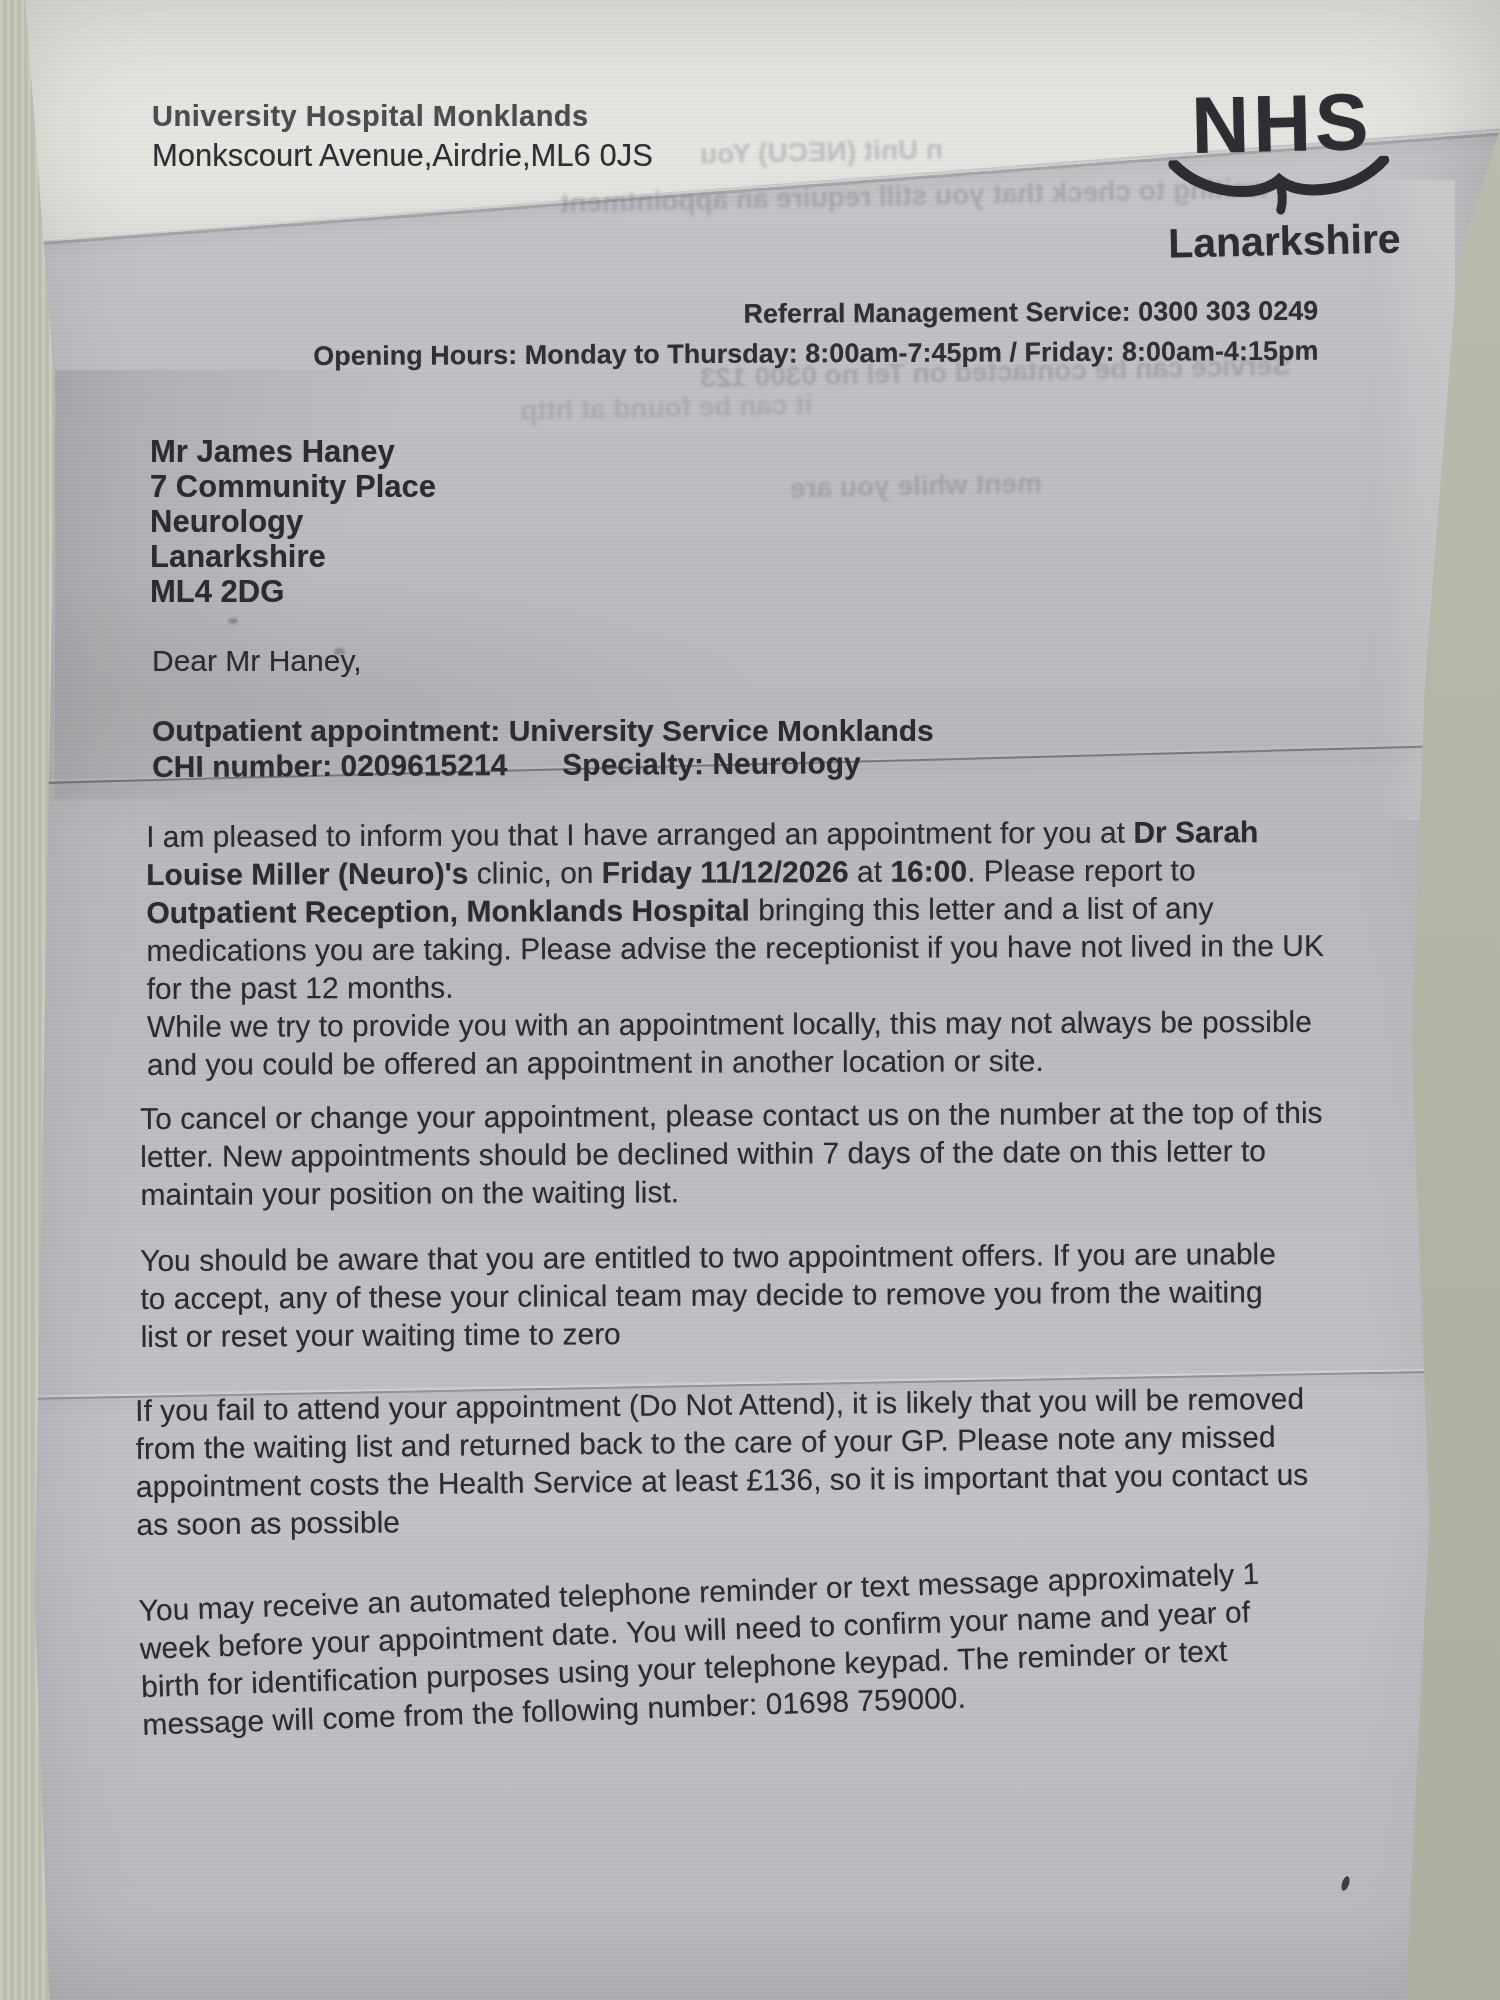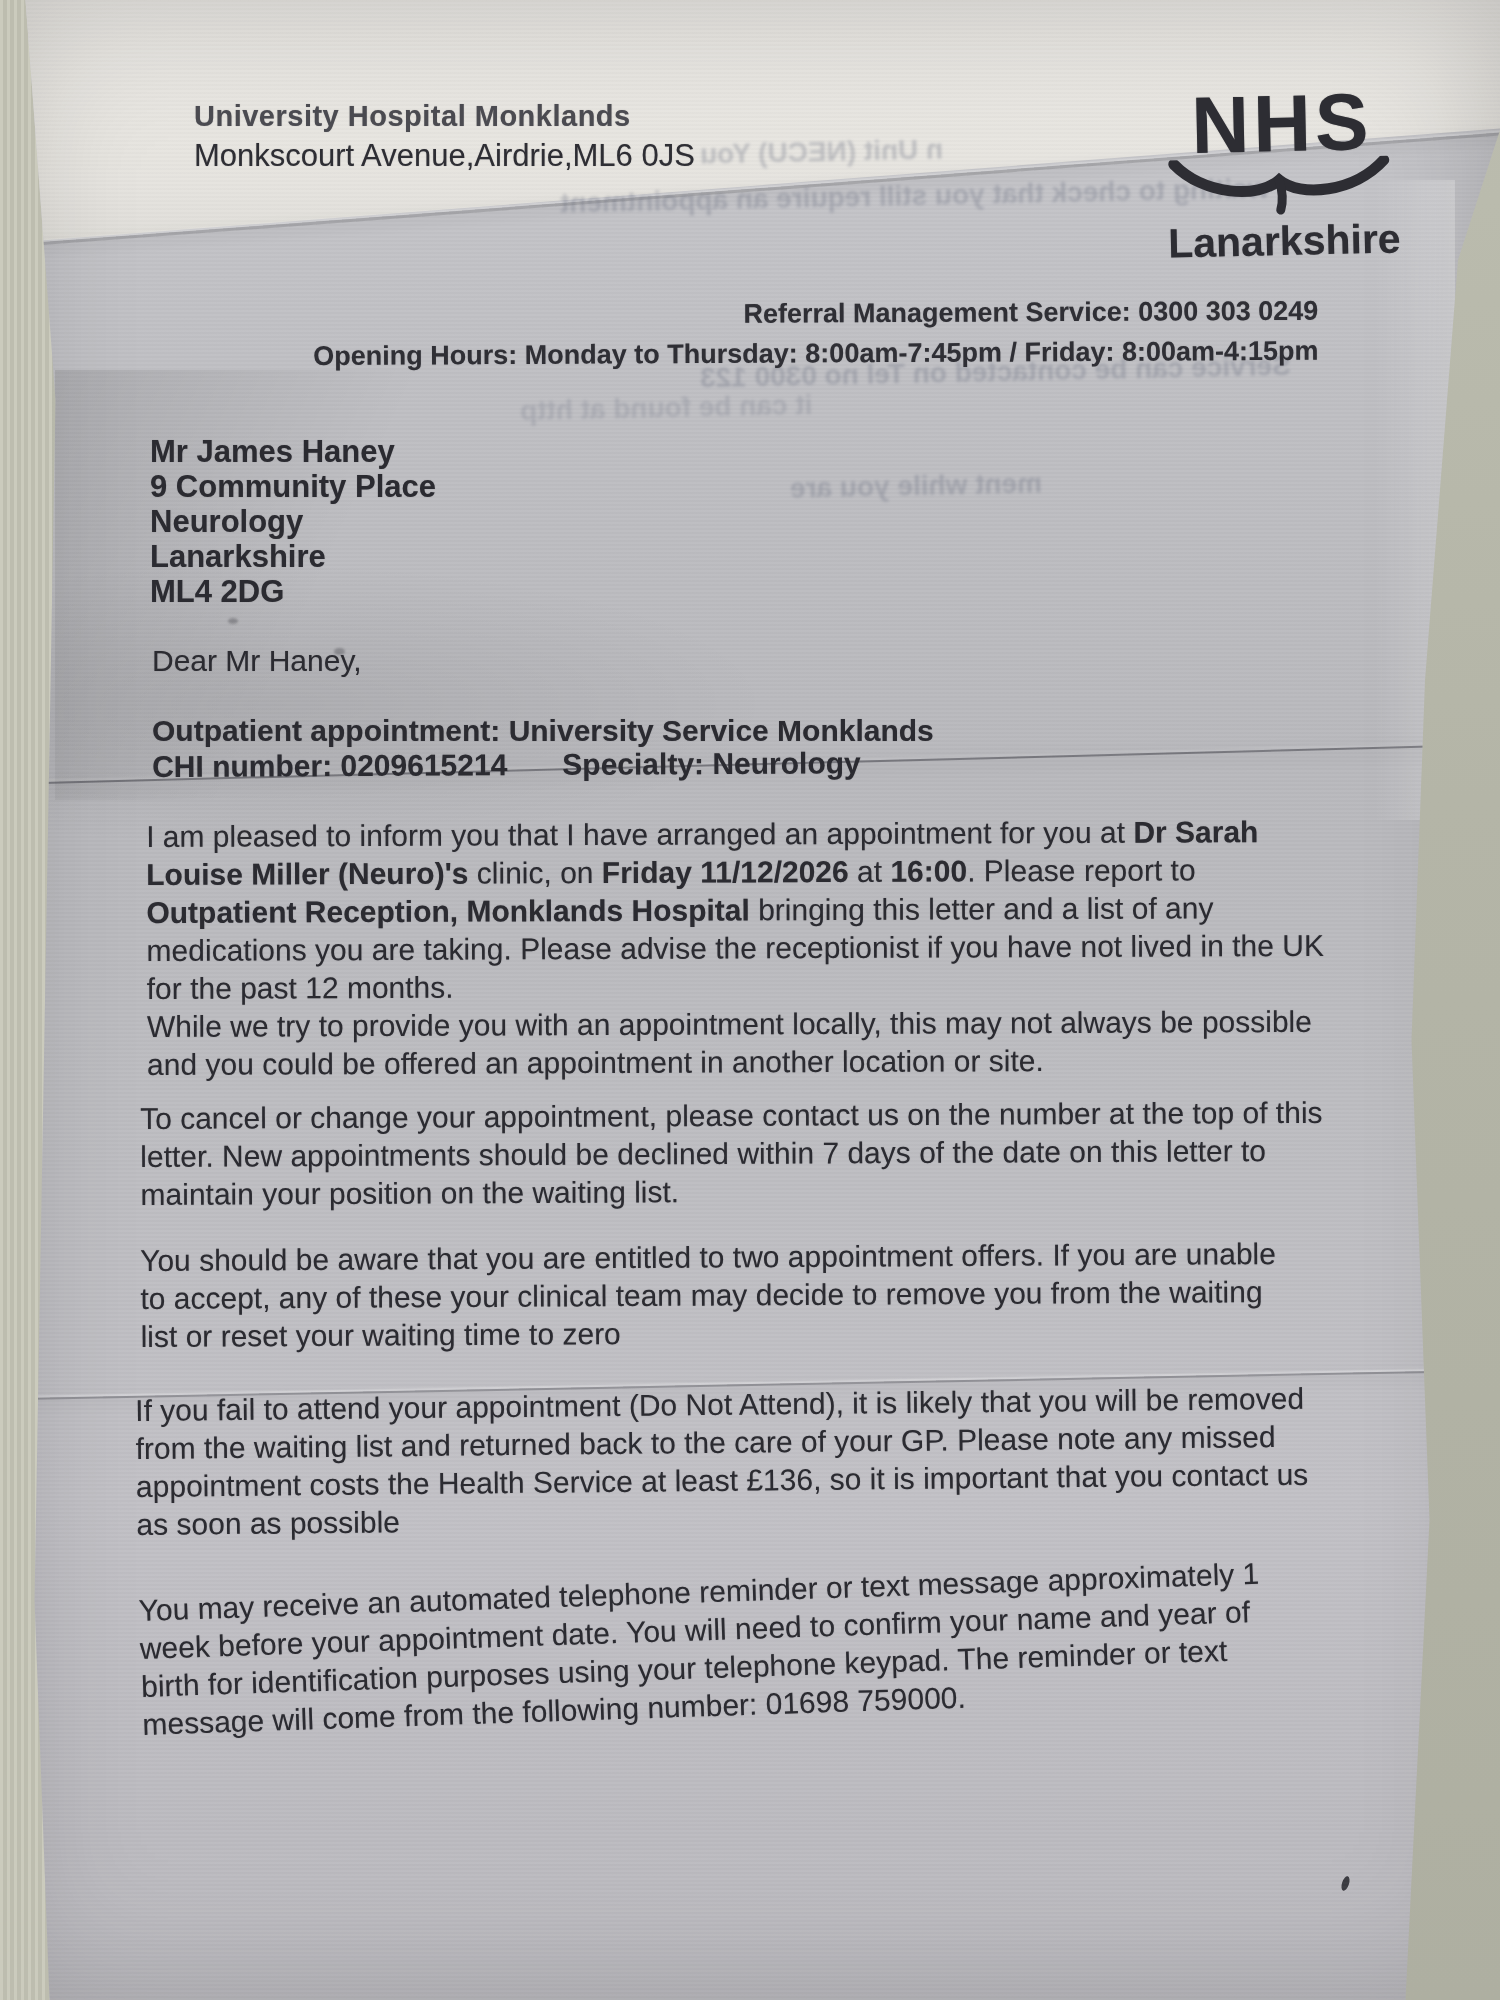--- a/index.html
+++ b/index.html
@@ -42,21 +42,21 @@
   .dent{position:absolute;border-radius:50%;background:rgba(40,40,48,.30);filter:blur(1px);}
   .dent1{left:228px;top:618px;width:10px;height:6px;}
   .dent2{left:334px;top:648px;width:11px;height:7px;}
   .speck{position:absolute;left:1342px;top:1876px;width:7px;height:15px;background:#3c3c42;
     border-radius:50%;transform:rotate(18deg);}
   
   .txt{position:absolute;color:#2b2b31;font-size:30px;line-height:38px;
     text-shadow:0 0 1px rgba(43,43,49,.35);transform-origin:left top;}
   .txt p{margin:0;}
   .b{font-weight:700;}
-  .sender{left:152px;top:96px;margin-left:42px;}
+  .sender{left:152px;top:96px;}
   .sender .name{font-weight:700;font-size:29px;color:#4b4b51;letter-spacing:.5px;line-height:40px;}
   .sender .line{font-size:31px;line-height:40px;color:#2e2e34;text-align:center;}
   .contact{right:182px;top:296px;text-align:right;font-weight:700;font-size:27px;
     line-height:40px;color:#2f2f35;transform:rotate(-.3deg);}
   .recipient{left:150px;top:434px;font-size:31px;line-height:35px;font-weight:bold;}
   .salutation{left:152px;top:642px;}
   .subject1{left:152px;top:712px;font-weight:700;}
   .subject2{left:152px;top:748px;font-weight:700;transform:rotate(-.3deg);}
   .subject2 .spec{margin-left:55px;}
   .para1{left:146px;top:818px;width:1185px;transform:rotate(-.25deg);}
@@ -127,21 +127,21 @@
     <div class="region">Lanarkshire</div>
   </div>
 
   <div class="txt contact">
     <div>Referral Management Service: 0300 303 0249</div>
     <div>Opening Hours: Monday to Thursday: 8:00am-7:45pm / Friday: 8:00am-4:15pm</div>
   </div>
 
   <div class="txt recipient">
     <div>Mr James Haney</div>
-    <div>9 Community Place</div>
+    <div>7 Community Place</div>
     <div>Neurology</div>
     <div>Lanarkshire</div>
     <div>ML4 2DG</div>
   </div>
 
   <div class="txt salutation">Dear Mr Haney,</div>
   <div class="txt subject1">Outpatient appointment: University Service Monklands</div>
   <div class="txt subject2">
     <span>CHI number: 0209615214</span><span class="spec">Specialty: Neurology</span>
   </div>

